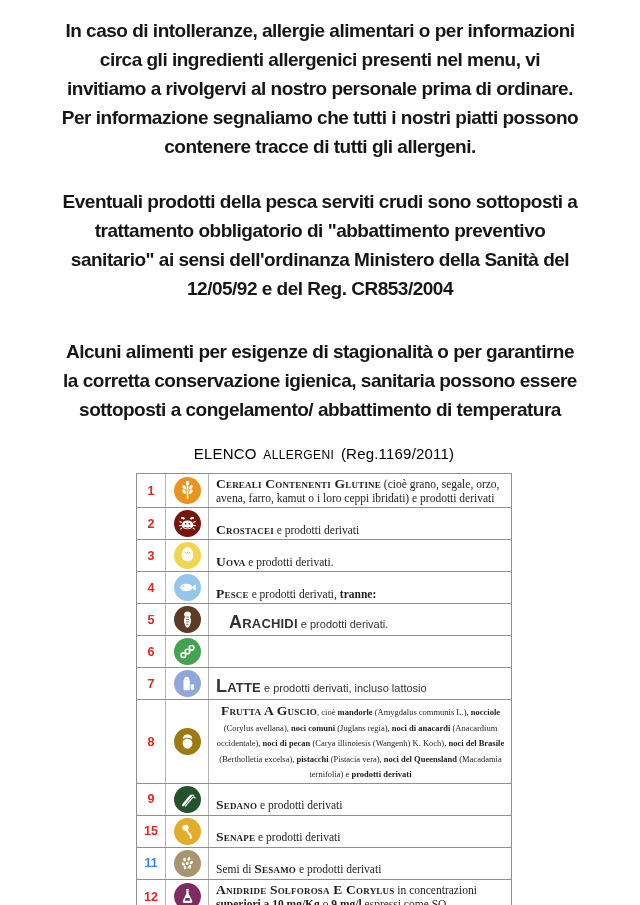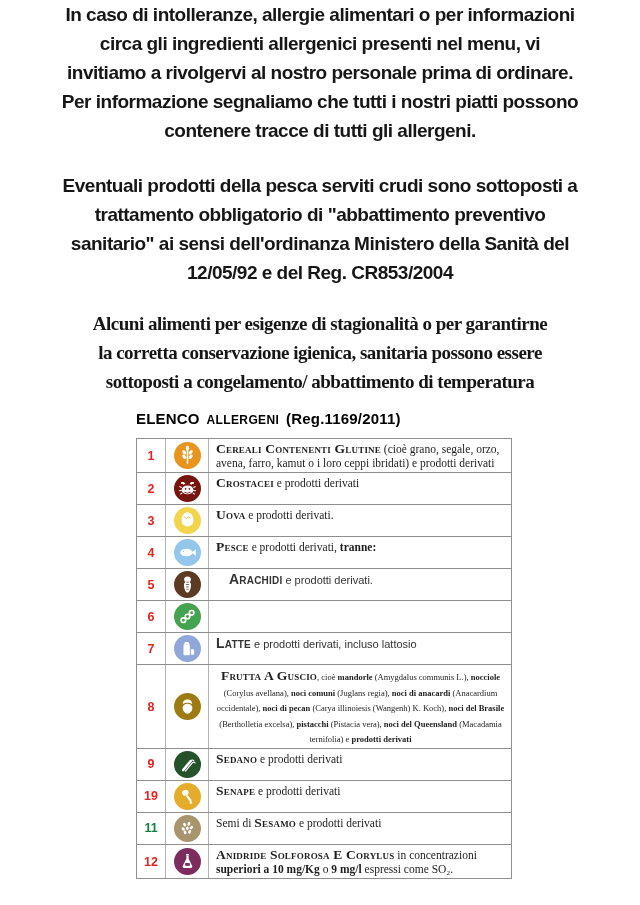--- a/index.html
+++ b/index.html
@@ -3,60 +3,60 @@
 <meta charset="utf-8">
 <style>
   html,body{margin:0;padding:0;background:#fff;}
   body{
     width:640px;height:905px;overflow:hidden;
     font-family:"Liberation Sans",sans-serif;color:#111;
   }
   .page{width:640px;height:905px;background:#fff;}
 
   
-  .intro{text-align:center;}
+  .intro{padding-top:16px;text-align:center;}
   .para{
     margin:0 12px 26px;
     font-weight:bold;font-size:19px;line-height:29px;letter-spacing:-0.5px;
     white-space:pre-line;color:#161616;
   }
-  .para.p2{margin-bottom:22px;}
-  .para.p3{margin-bottom:6px;font-family:Liberation Serif, serif;}
+  .para.p2{margin-bottom:34px;}
+  .para.p3{margin-bottom:13px;}
 
   
   .table-wrap{width:376px;margin-left:136px;}
-  .t-title{margin:4px 0 8px;font-weight:bold;color:#000;white-space:nowrap;}
+  .t-title{margin:4px 0 8px;text-align:center;font-weight:normal;color:#000;white-space:nowrap;}
   .t-title .big{font-size:15px;letter-spacing:.2px;}
   .t-title .mid{font-size:12px;letter-spacing:.4px;}
 
   
   .atable{border:1px solid #8f8f8f;background:#fff;}
   .trow{display:flex;align-items:stretch;border-bottom:1px solid #8f8f8f;min-height:30px;}
   .trow:last-child{border-bottom:none;}
   .cell-num{
     width:28px;flex:0 0 28px;border-right:1px solid #b3b3b3;
     display:flex;align-items:center;justify-content:center;
     font-weight:bold;font-size:12.5px;font-family:"Liberation Sans",sans-serif;
   }
   .cell-icon{
     width:42px;flex:0 0 42px;border-right:1px solid #b3b3b3;
     display:flex;align-items:center;justify-content:center;padding:2px 0;
   }
   .icon-circle{width:27px;height:27px;border-radius:50%;display:flex;align-items:center;justify-content:center;}
   .icon-circle svg{width:23px;height:23px;display:block;}
   .cell-text{
-    flex:1;display:flex;align-items:flex-start;padding:2px 6px 2px 7px;
+    flex:1;display:flex;align-items:flex-end;padding:2px 6px 2px 7px;
     font-family:"Liberation Serif",serif;font-size:11.5px;line-height:1.18;color:#1d1d1d;
   }
   .cell-text .inner{width:100%;}
   .trow.sans .cell-text{font-family:"Liberation Sans",sans-serif;font-size:11px;color:#333;}
   .trow.center .inner{text-align:center;line-height:1.32;}
   .trow.indent .inner{padding-left:13px;}
   .nm{font-weight:bold;font-variant:small-caps;font-size:13.5px;letter-spacing:.2px;}
-  .trow.sans .nm{font-size:14px;}
+  .trow.sans .nm{font-size:18px;}
   .b{font-weight:bold;}
   .sm{font-size:8.5px;}
   .sub{display:block;font-size:10px;line-height:1.25;}
 </style>
 </head>
 <body>
 
 <div class="page">
 
   <section class="intro">
@@ -226,38 +226,38 @@
                   <path stroke-width="1.2" d="M9.8 18.8l7.4-8.8M15.3 8.4c.7-1.1 2.2-1.4 3.2-.6M17.2 10c1-.6 2.1-.4 2.7.4"></path>
                 </g>
               </svg>
             </span>
           </div>
           <div class="cell-text">
             <span class="inner"><span class="nm">Sedano</span><span> e prodotti derivati</span></span>
           </div>
         </div>
         <div class="trow">
-          <div class="cell-num" style="color: rgb(226, 37, 31);">19</div>
+          <div class="cell-num" style="color: rgb(226, 37, 31);">15</div>
           <div class="cell-icon">
             <span class="icon-circle" style="background: rgb(227, 172, 42);">
               <svg viewBox="0 0 24 24">
                 <g fill="#fff">
                   <ellipse cx="9.8" cy="8" rx="3.4" ry="3" transform="rotate(-20 9.8 8)"></ellipse>
                   <path d="M11.9 10.2l4.6 5.8-1.8 1.4-4.4-6z"></path>
                   <circle cx="15.6" cy="18.2" r="1.3"></circle>
                 </g>
               </svg>
             </span>
           </div>
           <div class="cell-text">
             <span class="inner"><span class="nm">Senape</span><span> e prodotti derivati</span></span>
           </div>
         </div>
         <div class="trow">
-          <div class="cell-num" style="color: #15803d;">11</div>
+          <div class="cell-num" style="color: #3b82f6;">11</div>
           <div class="cell-icon">
             <span class="icon-circle" style="background: rgb(168, 148, 109);">
               <svg viewBox="0 0 24 24">
                 <g fill="#fff">
                   <ellipse cx="9" cy="8" rx="1.4" ry="2" transform="rotate(-25 9 8)"></ellipse>
                   <ellipse cx="13.5" cy="7.2" rx="1.4" ry="2" transform="rotate(20 13.5 7.2)"></ellipse>
                   <ellipse cx="16" cy="11" rx="1.4" ry="2" transform="rotate(40 16 11)"></ellipse>
                   <ellipse cx="7.5" cy="12.5" rx="1.4" ry="2" transform="rotate(-40 7.5 12.5)"></ellipse>
                   <ellipse cx="11.8" cy="11.8" rx="1.4" ry="2"></ellipse>
                   <ellipse cx="9.5" cy="16" rx="1.4" ry="2" transform="rotate(-15 9.5 16)"></ellipse>

